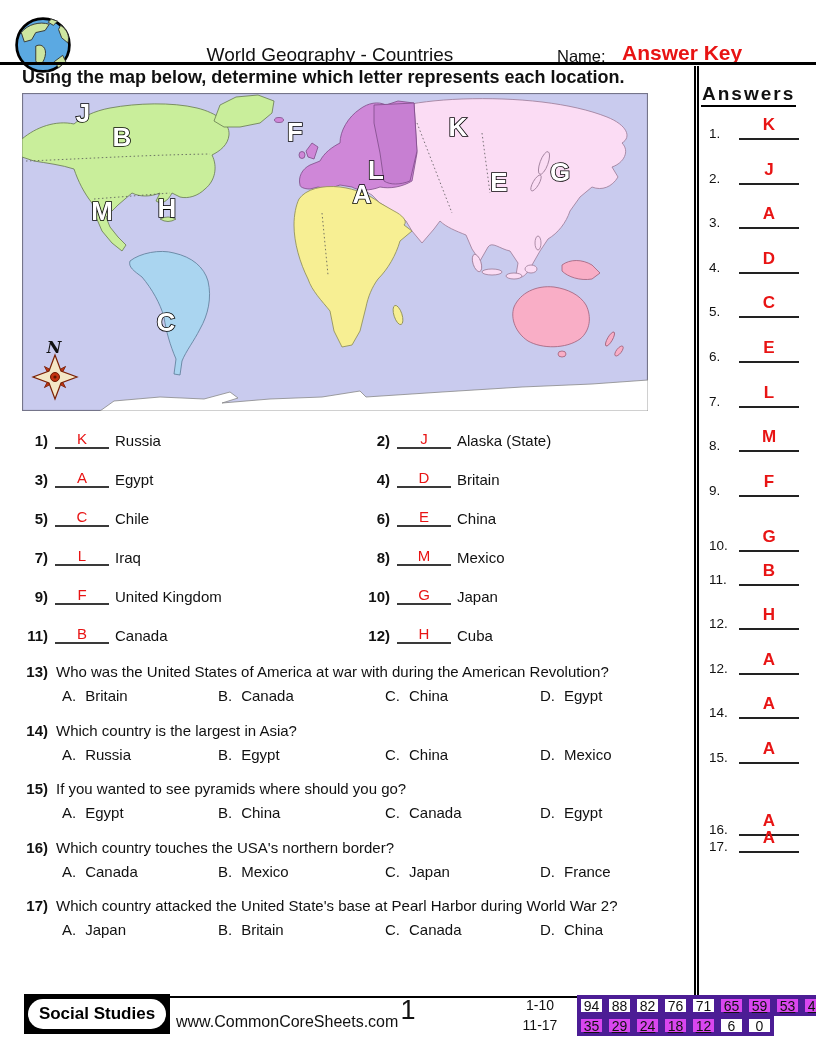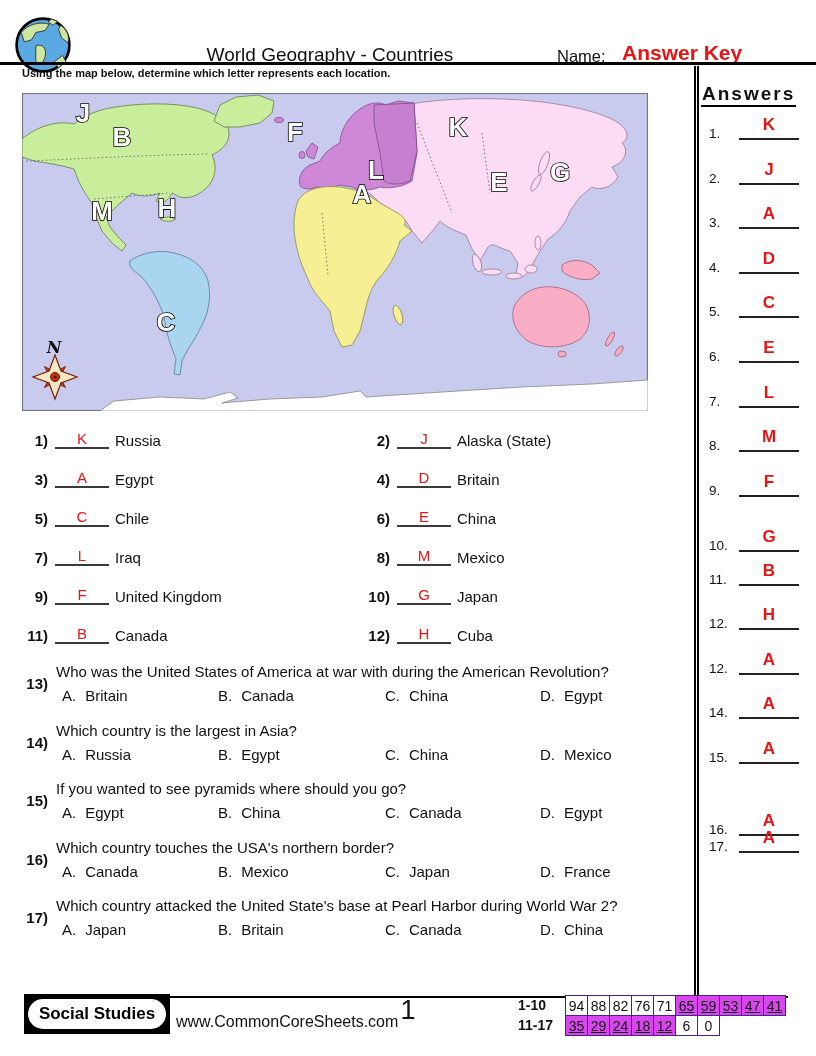--- a/index.html
+++ b/index.html
@@ -5,39 +5,39 @@
   html,body{margin:0;padding:0;background:#888;}
   .page{position:relative;width:816px;height:1056px;background:#fff;margin:0 auto;
         font-family:"Liberation Sans","DejaVu Sans",sans-serif;color:#111;overflow:hidden;}
 
   
   .globe{position:absolute;left:14px;top:16px;}
   .title{position:absolute;left:160px;top:44px;width:340px;text-align:center;font-size:19px;}
   .name-label{position:absolute;left:557px;top:47px;font-size:16.5px;}
   .name-value{position:absolute;left:622px;top:41px;font-size:21px;font-weight:bold;}
   .hr1{position:absolute;left:0;top:62px;width:816px;height:3px;background:#000;}
-  .instruction{position:absolute;left:22px;top:67px;font-size:11px;font-weight:bold;}
+  .instruction{position:absolute;left:22px;top:67px;font-size:18px;font-weight:bold;}
 
   
   .map-wrap{position:absolute;left:22px;top:93px;width:626px;height:318px;}
   .mletter{font-family:"Liberation Sans",sans-serif;font-weight:bold;font-size:26px;
            fill:#fff;stroke:#000;stroke-width:1.6px;paint-order:stroke;text-anchor:middle;}
   .compass-n{font-family:"DejaVu Serif","Liberation Serif",serif;font-style:italic;font-weight:bold;
              font-size:16px;fill:#111;text-anchor:middle;}
 
   
   .m-row{position:absolute;height:22px;display:flex;align-items:flex-end;font-size:15px;}
   .m-num{width:30px;text-align:right;font-weight:bold;}
   .m-blank{position:relative;width:54px;margin-left:7px;height:20px;border-bottom:2px solid #3a3a3a;}
   .m-ans{position:absolute;left:0;right:0;bottom:0;text-align:center;color:#e81414;}
   .m-label{margin-left:6px;}
 
   
   .q-row{position:absolute;left:14px;display:flex;font-size:15px;}
-  .q-num{width:34px;text-align:right;font-weight:bold;margin-top:12px;}
+  .q-num{width:34px;text-align:right;font-weight:bold;}
   .q-text{margin-left:8px;}
   .opt-row{position:absolute;left:0;width:700px;height:20px;font-size:15px;}
   .opt{position:absolute;display:flex;}
   .opt-t{margin-left:9px;}
 
   
   .apanel{position:absolute;left:694px;top:66px;width:122px;height:931px;border-left:5px double #000;}
   .apanel-title{position:absolute;left:2px;top:17px;font-size:19px;font-weight:bold;letter-spacing:2px;
                 border-bottom:2.5px solid #000;padding:0 1px;}
   .ans-item{position:absolute;left:8px;width:106px;height:26px;}
@@ -50,22 +50,22 @@
   .hr2{position:absolute;left:28px;top:996px;width:760px;height:2px;background:#000;}
   .badge{position:absolute;left:24px;top:994px;width:146px;height:40px;background:#000;
          display:flex;align-items:center;justify-content:center;}
   .badge-inner{background:#fff;border-radius:17px;height:30px;padding:0 11px;display:flex;
                align-items:center;font-weight:bold;font-size:17px;color:#000;}
   .website{position:absolute;left:176px;top:1013px;font-size:16px;}
   .page-num{position:absolute;left:0;top:995px;width:816px;text-align:center;font-size:27px;}
   .grade{position:absolute;left:518px;top:995px;font-size:14px;}
   .grow{display:flex;height:21px;}
   .grow + .grow{margin-top:-1px;}
-  .glabel{width:44px;text-align:left;padding-right:4px;line-height:21px;font-weight:bold;}
-  .gcell{width:21px;border:1px solid #4c1d95;margin-left:-1px;display:flex;align-items:center;
+  .glabel{width:44px;text-align:center;padding-right:16px;line-height:21px;}
+  .gcell{width:21px;border:4px solid #4c1d95;margin-left:-1px;display:flex;align-items:center;
          justify-content:center;background:#fff;}
   .gcell.shaded{background:#d946ef;text-decoration:underline;}
 </style>
 </head>
 <body>
 
 <div class="page">
 
   <svg class="globe" width="58" height="58" viewBox="0 0 56 56">
     <circle cx="28" cy="28" r="25.5" fill="#5ba9e2" stroke="#000" stroke-width="2.6"></circle>

